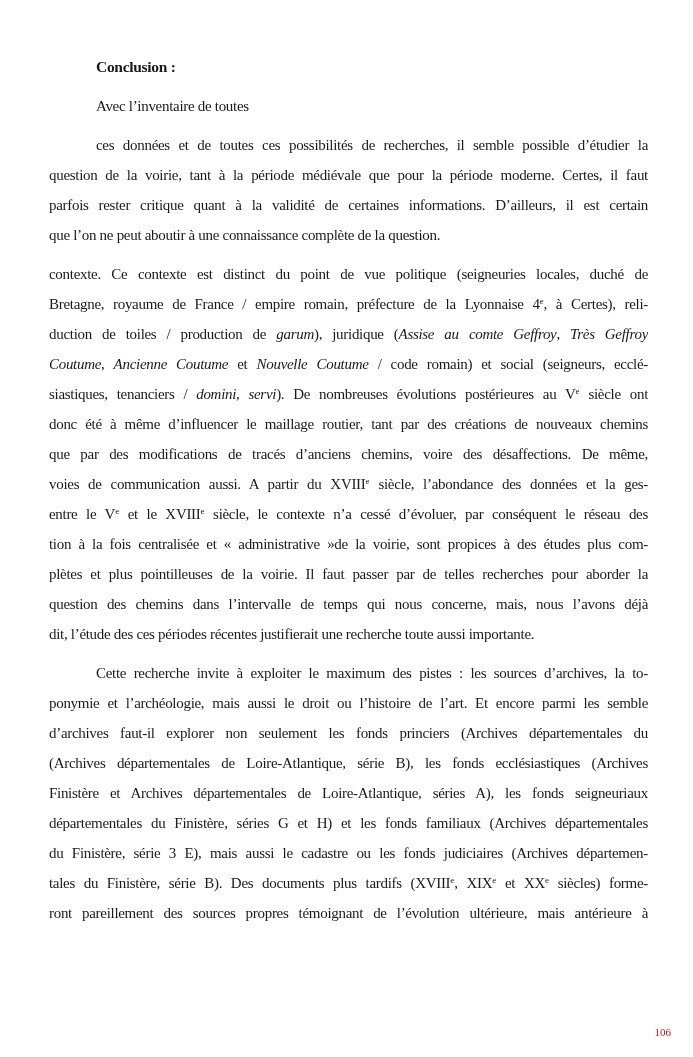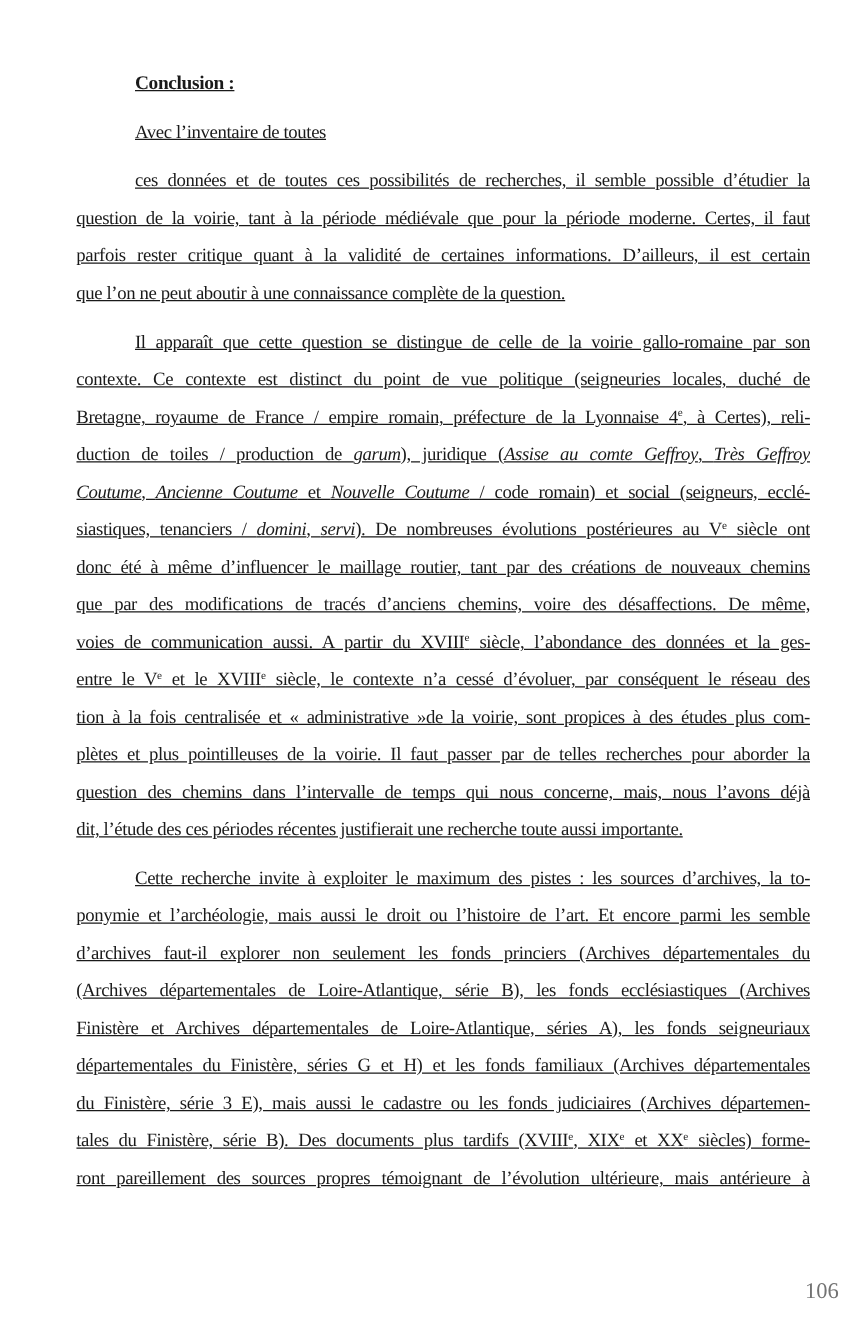--- a/index.html
+++ b/index.html
@@ -17,22 +17,21 @@
     font-family: "Liberation Serif", "DejaVu Serif", serif;
     overflow: hidden;
   }
   .doc-body {
     position: absolute;
     top: 52px;
     left: 49px;
     width: 599px;
   }
   .block {
-    margin: 0 0 9px 12px;
-    text-decoration: underline;
+    margin: 0 0 9px 0;
   }
   .line {
     height: 30px;
     line-height: 30px;
     font-size: 15px;
     letter-spacing: -0.3px;
     text-align: left;
     white-space: nowrap;
     overflow: visible;
   }
@@ -50,44 +49,43 @@
   .seg-s {
     font-size: 9px;
     position: relative;
     top: -5px;
     letter-spacing: 0;
   }
   .page-number {
     position: absolute;
     top: 1022px;
     right: 22px;
-    font-size: 18px;
+    font-size: 11px;
     line-height: 20px;
-    color: #737373;
+    color: #b91c1c;
   }
 </style>
 </head>
 <body>
 
 <div class="page">
   <div class="doc-body">
       <div class="block">
         <div class="line ind"><span class="seg-b">Conclusion :</span></div>
       </div>
       <div class="block">
         <div class="line ind"><span>Avec l’inventaire de toutes</span></div>
       </div>
       <div class="block">
         <div class="line just ind"><span>ces données et de toutes ces possibilités de recherches, il semble possible d’étudier la</span></div>
         <div class="line just"><span>question de la voirie, tant à la période médiévale que pour la période moderne. Certes, il faut</span></div>
         <div class="line just"><span>parfois rester critique quant à la validité de certaines informations. D’ailleurs, il est certain</span></div>
         <div class="line"><span>que l’on ne peut aboutir à une connaissance complète de la question.</span></div>
       </div>
       <div class="block">
-        <div class="line just ind"><span>Il apparaît que cette question se distingue de celle de la voirie gallo-romaine par son</span></div>
         <div class="line just"><span>contexte. Ce contexte est distinct du point de vue politique (seigneuries locales, duché de</span></div>
         <div class="line just"><span>Bretagne, royaume de France / empire romain, préfecture de la Lyonnaise 4</span><span class="seg-s">e</span><span>, à Certes), reli-</span></div>
         <div class="line just"><span>duction de toiles / production de </span><span class="seg-i">garum</span><span>), juridique (</span><span class="seg-i">Assise au comte Geffroy</span><span>, </span><span class="seg-i">Très Geffroy</span></div>
         <div class="line just"><span class="seg-i">Coutume</span><span>, </span><span class="seg-i">Ancienne Coutume</span><span> et </span><span class="seg-i">Nouvelle Coutume</span><span> / code romain) et social (seigneurs, ecclé-</span></div>
         <div class="line just"><span>siastiques, tenanciers / </span><span class="seg-i">domini</span><span>, </span><span class="seg-i">servi</span><span>). De nombreuses évolutions postérieures au V</span><span class="seg-s">e</span><span> siècle ont</span></div>
         <div class="line just"><span>donc été à même d’influencer le maillage routier, tant par des créations de nouveaux chemins</span></div>
         <div class="line just"><span>que par des modifications de tracés d’anciens chemins, voire des désaffections. De même,</span></div>
         <div class="line just"><span>voies de communication aussi. A partir du XVIII</span><span class="seg-s">e</span><span> siècle, l’abondance des données et la ges-</span></div>
         <div class="line just"><span>entre le V</span><span class="seg-s">e</span><span> et le XVIII</span><span class="seg-s">e</span><span> siècle, le contexte n’a cessé d’évoluer, par conséquent le réseau des</span></div>
         <div class="line just"><span>tion à la fois centralisée et « administrative »de la voirie, sont propices à des études plus com-</span></div>

